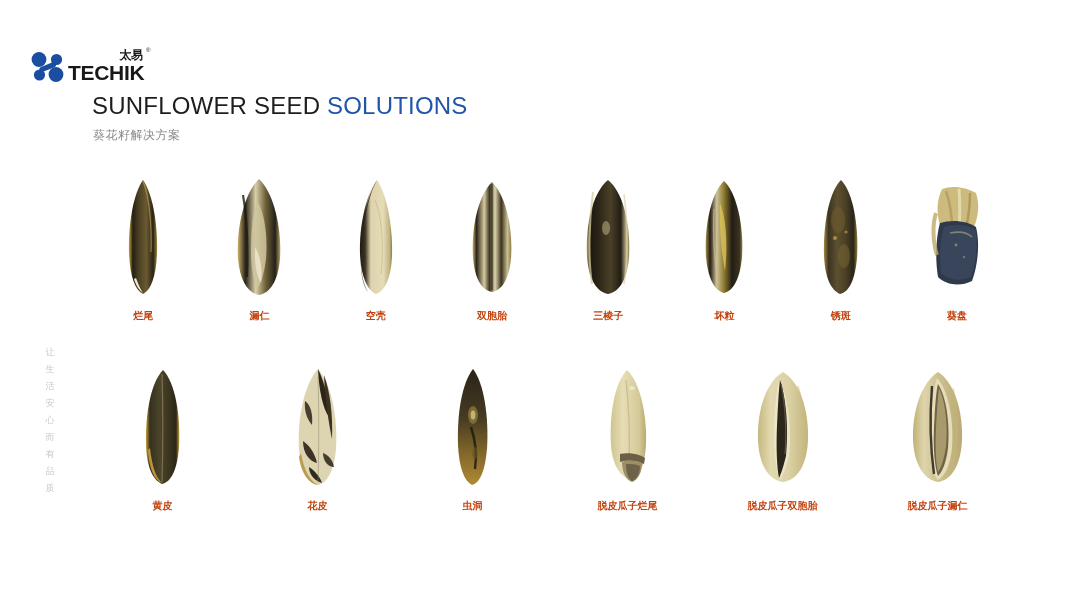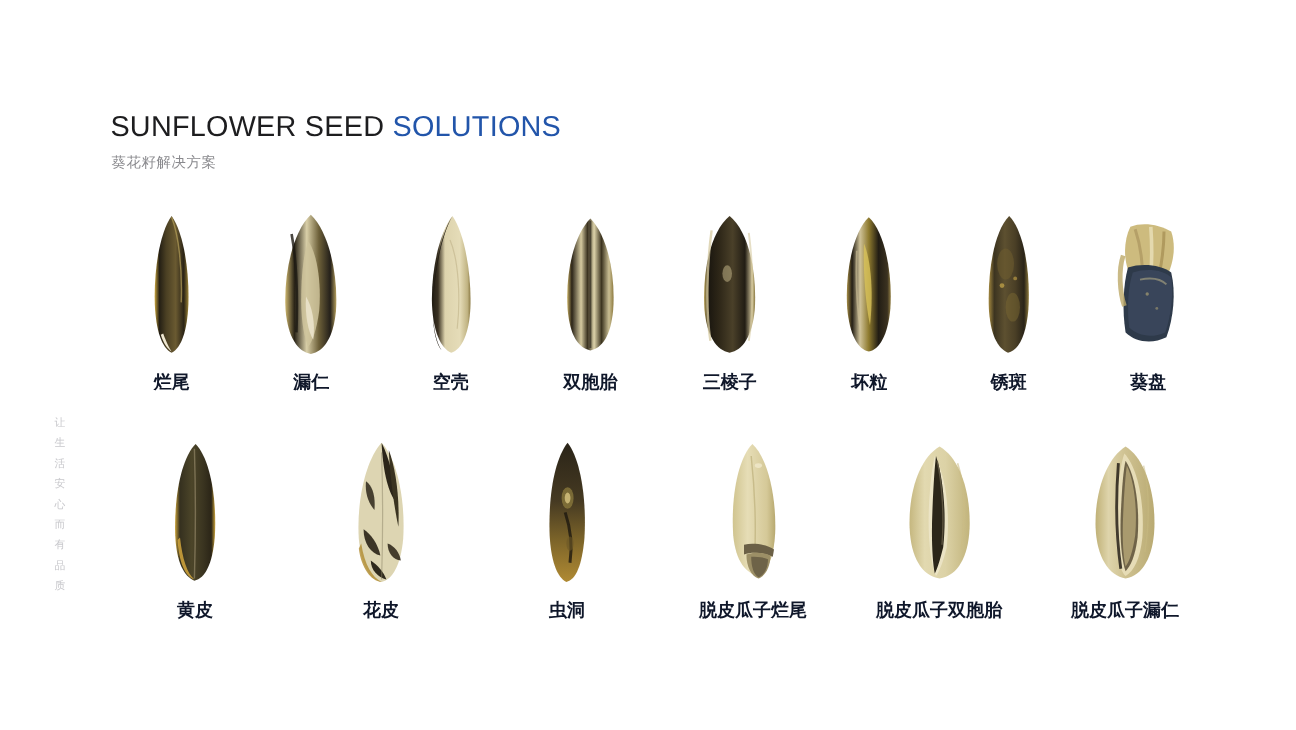--- a/index.html
+++ b/index.html
@@ -126,32 +126,48 @@
     height: 122px;
     display: flex;
     align-items: center;
     justify-content: center;
   }
 
   .seed-svg { display: block; }
 
   .cell-label {
     margin-top: 12px;
-    font-size: 15px;
+    font-size: 10px;
     font-weight: bold;
-    color: #0f172a;
+    color: #c2410c;
     white-space: nowrap;
     line-height: 1.2;
   }
 </style>
 </head>
 <body>
 
 <div id="slide">
 
+  <div id="logo">
+    <span>
+      <svg id="logo-mark" viewBox="0 0 36 34" xmlns="http://www.w3.org/2000/svg">
+        <circle cx="9" cy="9.5" r="7.4" fill="#1b4ea0"></circle>
+        <circle cx="26.5" cy="9.5" r="5.6" fill="#1b4ea0"></circle>
+        <circle cx="9.5" cy="25" r="5.6" fill="#1b4ea0"></circle>
+        <circle cx="26" cy="24.5" r="7.4" fill="#1b4ea0"></circle>
+        <rect x="9" y="14.5" width="17.5" height="5.2" rx="2.6" transform="rotate(-22 17.7 17)" fill="#1b4ea0"></rect>
+      </svg>
+    </span>
+    <span id="logo-text-wrap">
+      <span id="logo-cn">太易</span>
+      <span id="logo-tm">®</span>
+      <span id="logo-en">TECHIK</span>
+    </span>
+  </div>
 
   <h1 id="title">
     <span class="t-main">SUNFLOWER SEED </span><span class="t-accent">SOLUTIONS</span>
   </h1>
   <div id="subtitle">葵花籽解决方案</div>
 
   <div id="side-slogan">
     <span>让</span>
     <span>生</span>
     <span>活</span>

